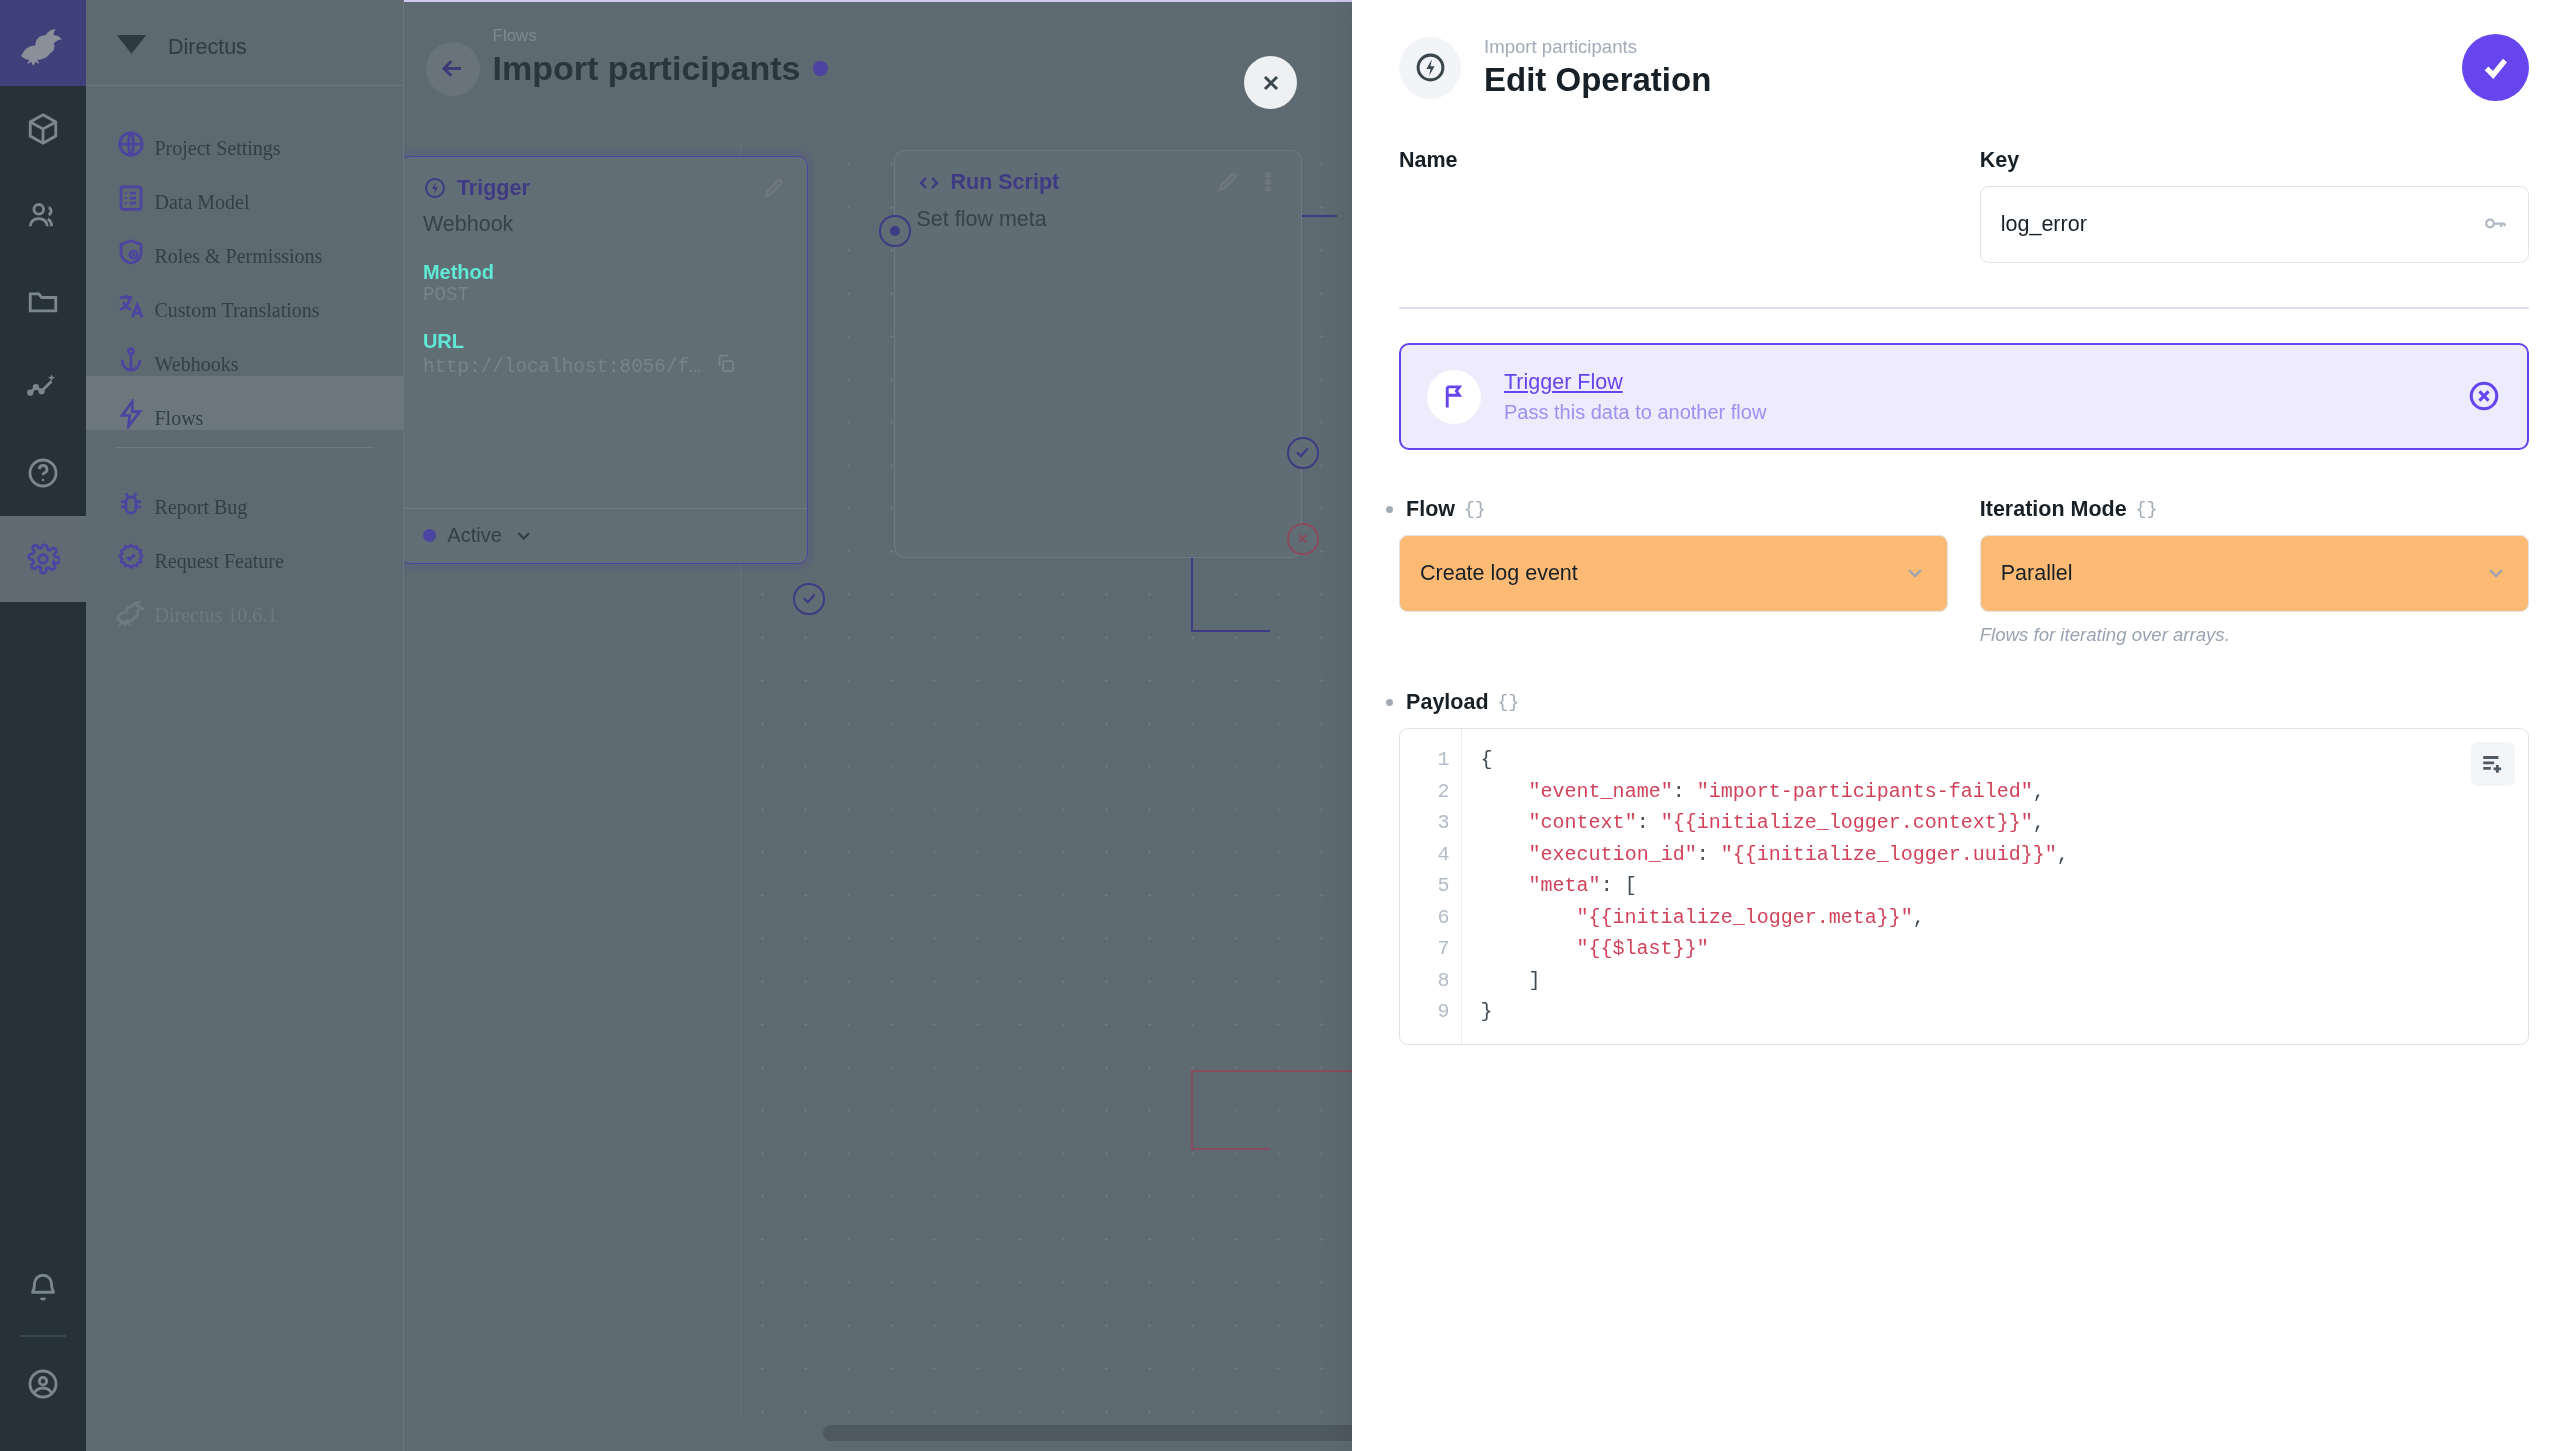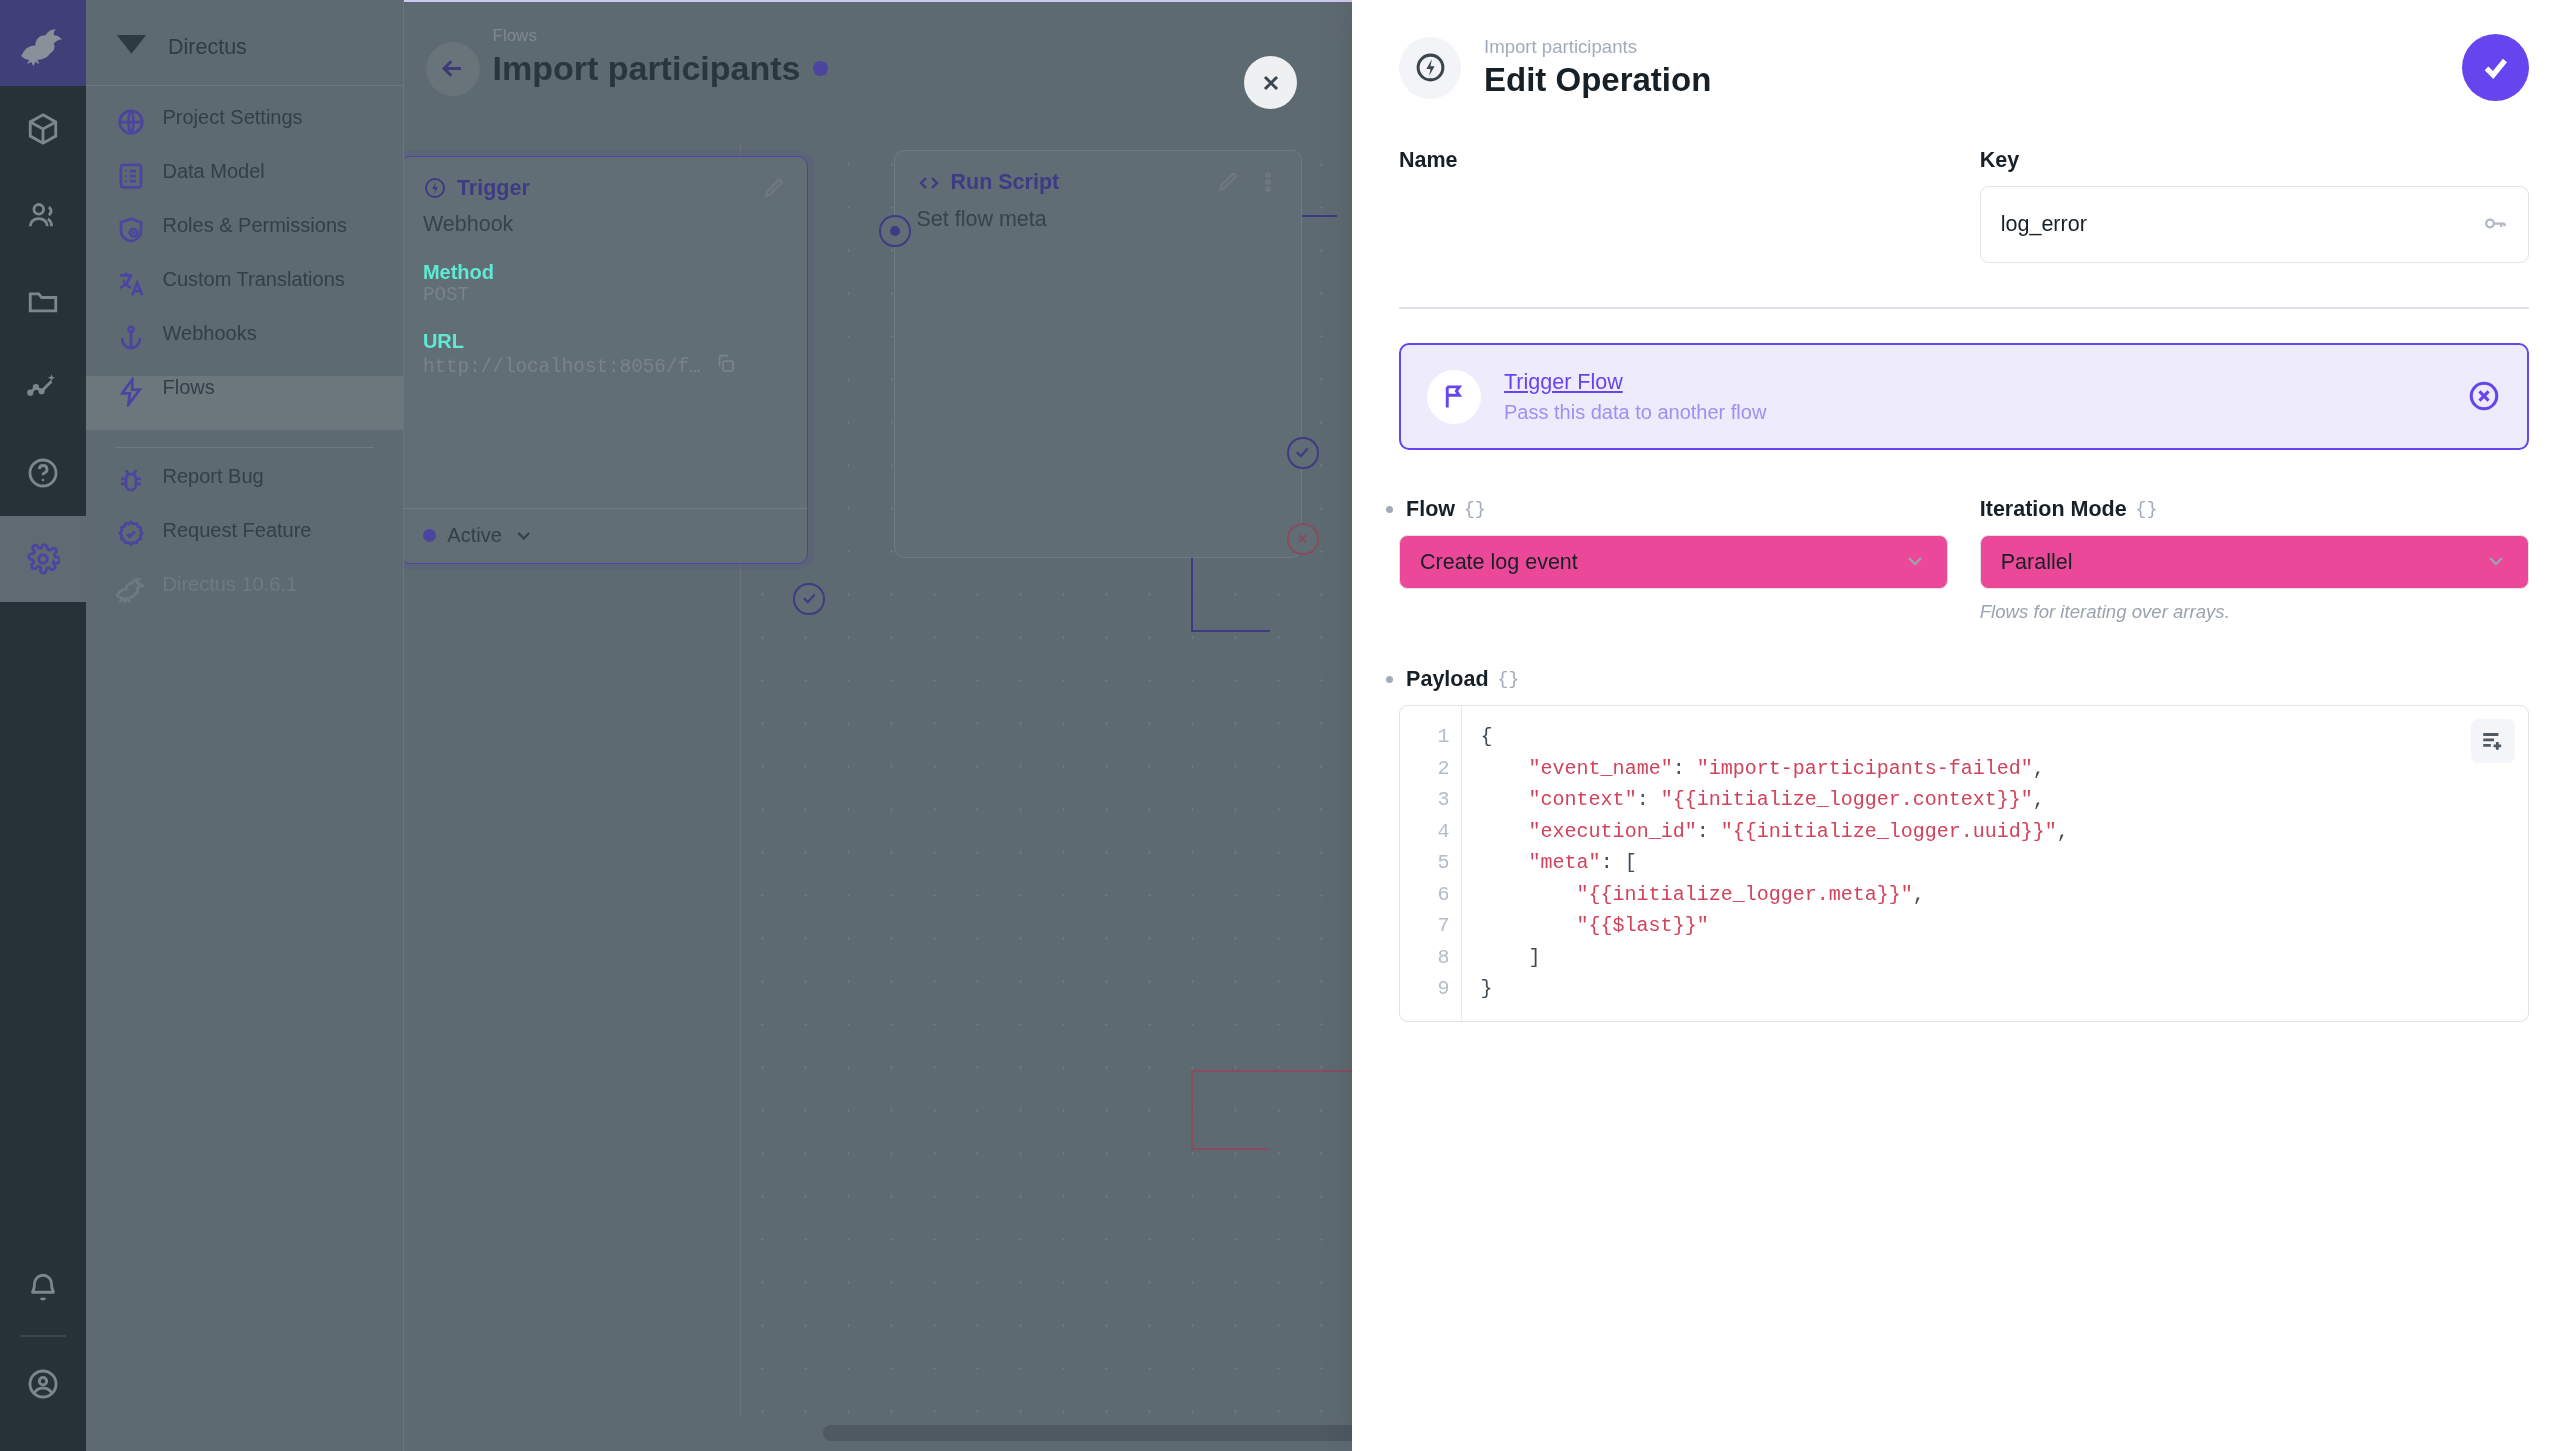--- a/index.html
+++ b/index.html
@@ -38,21 +38,21 @@
     border-right: 0.7px solid #6a757c;
   }
   .nav-project {
     height: 86px; display: flex; align-items: center; padding: 0 29px; gap: 20px;
     border-bottom: 0.7px solid #6c777e;
   }
   .nav-project .gem { width: 33px; height: 24px; }
   .nav-project-name { font-size: 21.5px; color: #2f3c43; margin-top: 9px; }
   .nav-list { padding-top: 20px; }
   .nav-item {
-    height: 54px; display: flex; align-items: flex-start; gap: 16px; padding: 0 29px;
+    height: 54px; display: flex; align-items: flex-end; gap: 8px; padding: 0 29px; font-family: Liberation Serif, serif;
   }
   .nav-item.active { background: #6b767d; }
   .nav-item .ico { width: 31.5px; height: 31.5px; display:flex; align-items:center; justify-content:center; }
   .nav-item .ico svg { width: 30px; height: 30px; stroke: #4b44a0; fill: none; stroke-width: 2.2; }
   .nav-item .lbl { font-size: 20px; color: #333f46; white-space: nowrap; }
   .nav-sep { height: 0.7px; background: #6e7980; margin: 17px 29px; }
   .nav-item.muted .lbl { color: #6e7a81; }
   .nav-item.muted .ico svg { stroke: #6e7a81; }
 
   
@@ -164,21 +164,21 @@
   .braces { font-family: "Liberation Mono", monospace; font-size: 18.6px; color: #a2abb8; font-weight: normal; }
   .input {
     height: 77px; border: 1.4px solid #dfe2e9; border-radius: 8.6px; background: #fff;
     display: flex; align-items: center; padding: 0 20px; gap: 8.6px;
   }
   .input.focused { border-color: #6644ee; border-width: 2.1px; box-shadow: 0 0 0 0.7px #6644ee; }
   .input .val { font-size: 21.5px; color: #172026; flex: 1; white-space: nowrap; overflow: hidden; }
   .caret { display: inline-block; width: 1.4px; height: 24px; background: #172026; margin-left: 1.4px; vertical-align: middle; }
   .input .suffix-ico svg { width: 27px; height: 27px; stroke: #b0b8c4; fill: none; stroke-width: 2; }
   .select {
-    height: 54px; border: 1.4px solid #dfe2e9; border-radius: 8.6px; background: #ec4899;
+    height: 77px; border: 1.4px solid #dfe2e9; border-radius: 8.6px; background: #fdba74;
     display: flex; align-items: center; padding: 0 20px;
   }
   .select .val { font-size: 21.5px; color: #172026; flex: 1; }
   .select .chev svg { width: 24px; height: 24px; stroke: #9aa3b0; fill: none; stroke-width: 2.4; }
   .helper { font-size: 18.6px; font-style: italic; color: #9aa3b0; margin-top: 11.4px; }
 
   .divider { height: 2.1px; background: #dde0e7; margin: 44px 0 34px 0; border-radius: 1.4px; }
 
   .banner {
     border: 2.1px solid #6644ee; background: #eeebfd; border-radius: 10px;

